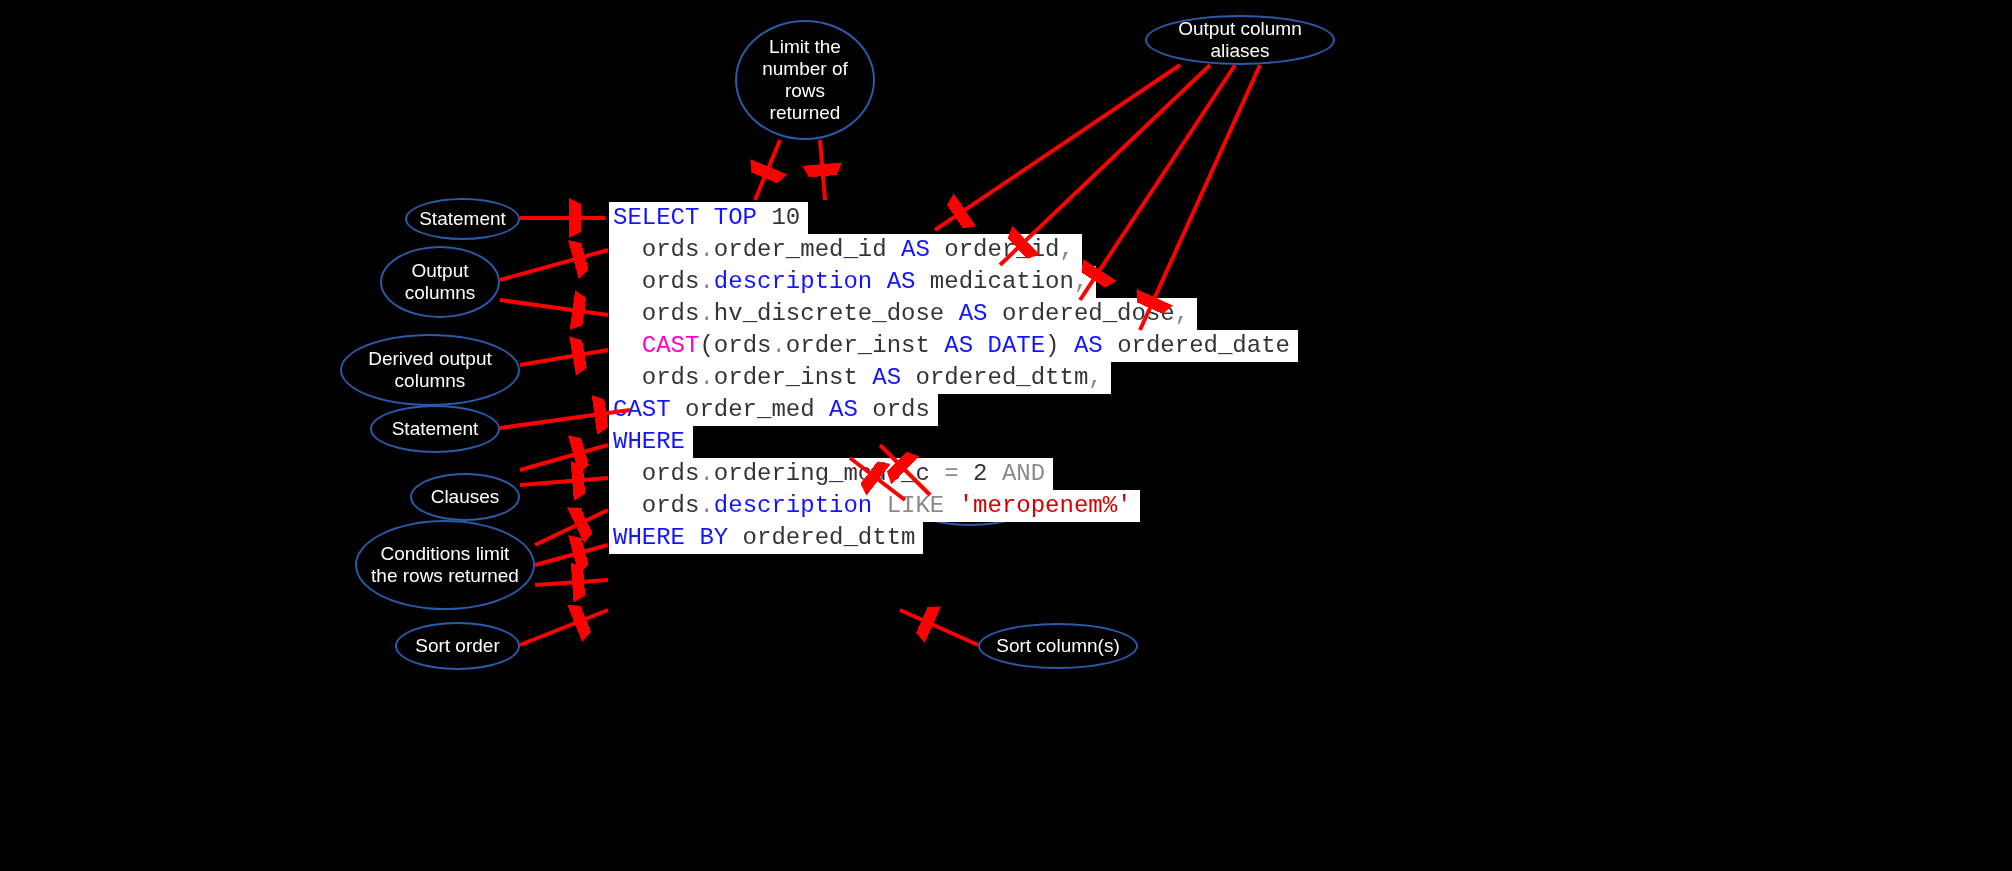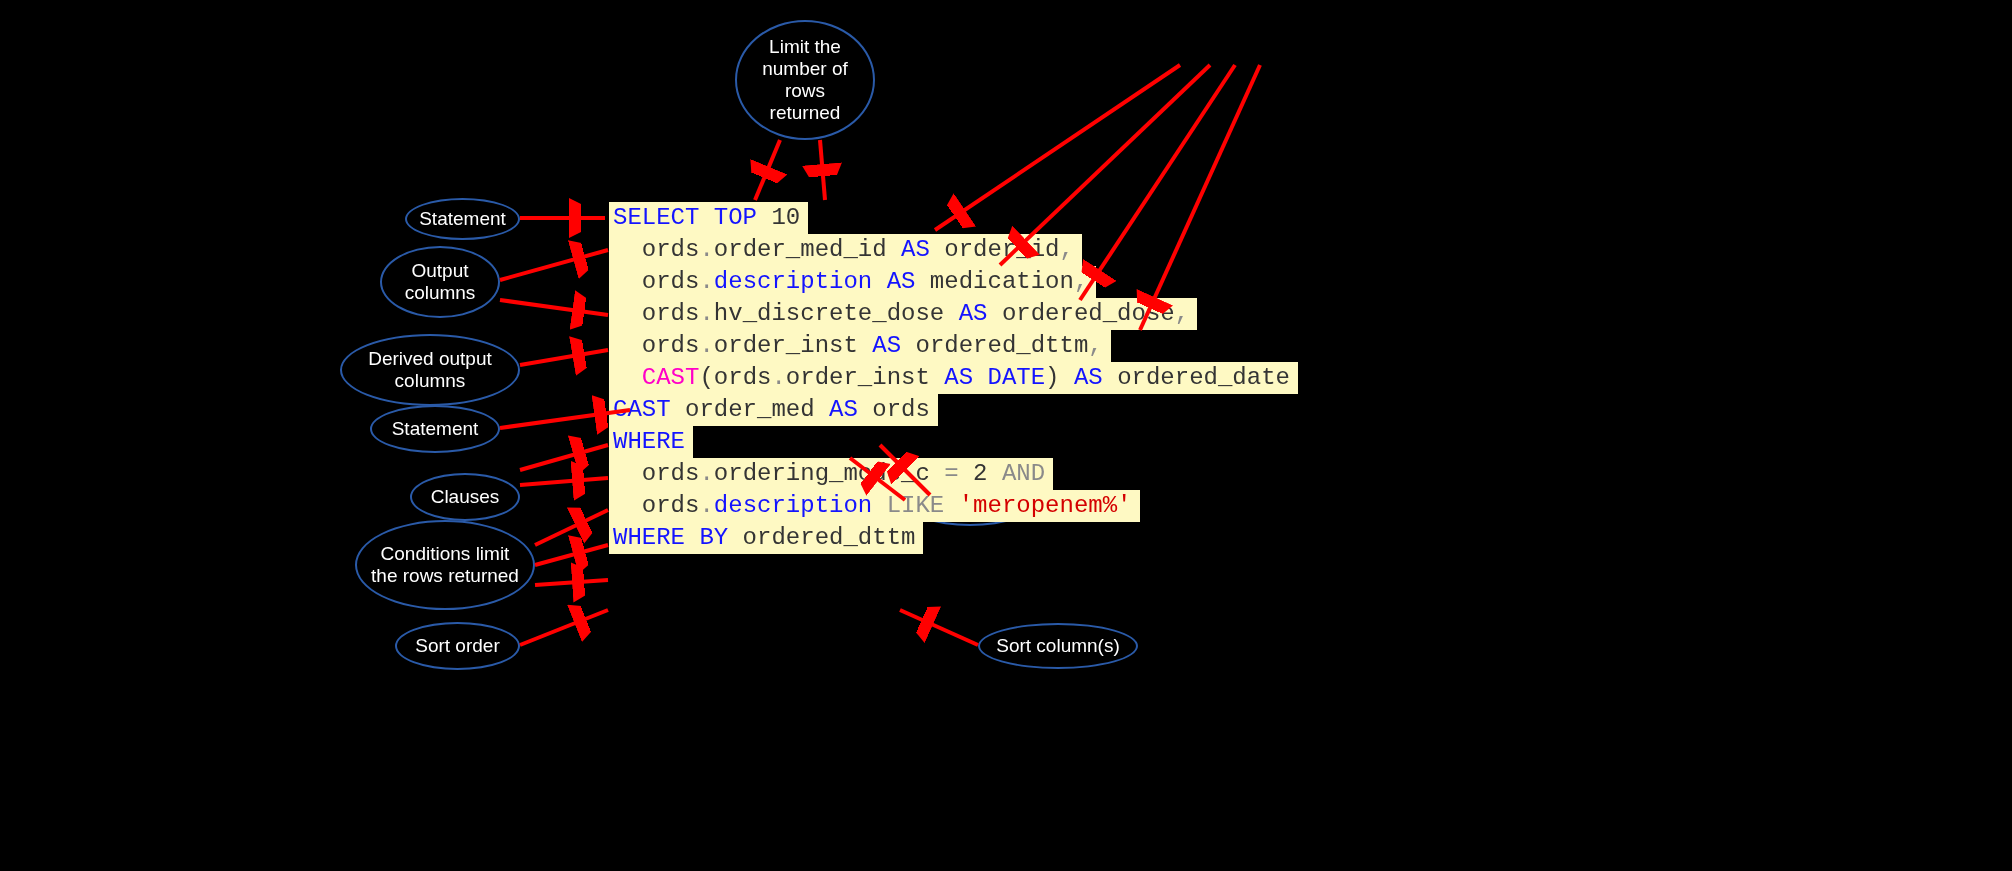--- a/index.html
+++ b/index.html
@@ -7,39 +7,42 @@
 
   
   .bubble{position:absolute;border:2px solid #2a5aa8;border-radius:50%;
           display:flex;align-items:center;justify-content:center;text-align:center;
           font-family:Arial,Helvetica,sans-serif;font-size:19px;line-height:1.15;color:#000;
           background:rgba(0,0,0,0);padding:4px 6px;box-sizing:border-box}
   .bubble.white-text{color:#fff}
 
   
   .code{position:absolute;left:609px;top:202px;font-size:24px}
-  .code .ln{white-space:pre;background:#fef9c3;color:#343434;display:inline-block;padding:0 8px 0 4px}
+  .code .ln{white-space:pre;background:#ffffff;color:#343434;display:inline-block;padding:0 8px 0 4px}
   .code .row{height:32px}
   .kw{color:#1414ff}       
   .fn{color:#ff00c8}       
   .str{color:#d40000}      
   .op{color:#8a8a8a}       
   .plain{color:#343434}
 
   svg.arrows{position:absolute;left:0;top:0;pointer-events:none}
   .arrow-line{stroke:#ff0000;stroke-width:4;fill:none}
   .arrow-head{fill:#ff0000}
 </style>
 </head>
 <body>
 
 <div class="wrap">
 
   <div class="bubble white-text" style="left:735px;top:20px;width:140px;height:120px">
       <span>Limit the<br>number of rows<br>returned</span>
+    </div>
+  <div class="bubble white-text" style="left:1145px;top:15px;width:190px;height:50px">
+      <span>Output column<br>aliases</span>
     </div>
   <div class="bubble white-text" style="left:405px;top:198px;width:115px;height:42px">
       <span>Statement</span>
     </div>
   <div class="bubble white-text" style="left:380px;top:246px;width:120px;height:72px">
       <span>Output<br>columns</span>
     </div>
   <div class="bubble white-text" style="left:340px;top:334px;width:180px;height:72px">
       <span>Derived output<br>columns</span>
     </div>
@@ -60,22 +63,22 @@
     </div>
   <div class="bubble white-text" style="left:978px;top:623px;width:160px;height:46px">
       <span>Sort column(s)</span>
     </div>
 
   <div class="code">
     <div class="row"><span class="ln"><span class="kw">SELECT TOP</span><span class="plain"> 10</span></span></div>
     <div class="row"><span class="ln"><span class="plain">  ords</span><span class="op">.</span><span class="plain">order_med_id </span><span class="kw">AS</span><span class="plain"> order_id</span><span class="op">,</span></span></div>
     <div class="row"><span class="ln"><span class="plain">  ords</span><span class="op">.</span><span class="kw">description </span><span class="kw">AS</span><span class="plain"> medication</span><span class="op">,</span></span></div>
     <div class="row"><span class="ln"><span class="plain">  ords</span><span class="op">.</span><span class="plain">hv_discrete_dose </span><span class="kw">AS</span><span class="plain"> ordered_dose</span><span class="op">,</span></span></div>
+    <div class="row"><span class="ln"><span class="fn">  CAST</span><span class="plain">(</span><span class="plain">ords</span><span class="op">.</span><span class="plain">order_inst </span><span class="kw">AS DATE</span><span class="plain">)</span><span class="plain"> </span><span class="kw">AS</span><span class="plain"> ordered_date</span></span></div>
     <div class="row"><span class="ln"><span class="plain">  ords</span><span class="op">.</span><span class="plain">order_inst </span><span class="kw">AS</span><span class="plain"> ordered_dttm</span><span class="op">,</span></span></div>
-    <div class="row"><span class="ln"><span class="fn">  CAST</span><span class="plain">(</span><span class="plain">ords</span><span class="op">.</span><span class="plain">order_inst </span><span class="kw">AS DATE</span><span class="plain">)</span><span class="plain"> </span><span class="kw">AS</span><span class="plain"> ordered_date</span></span></div>
     <div class="row"><span class="ln"><span class="kw">CAST</span><span class="plain"> order_med </span><span class="kw">AS</span><span class="plain"> ords</span></span></div>
     <div class="row"><span class="ln"><span class="kw">WHERE</span></span></div>
     <div class="row"><span class="ln"><span class="plain">  ords</span><span class="op">.</span><span class="plain">ordering_mode_c </span><span class="op">=</span><span class="plain"> 2 </span><span class="op">AND</span></span></div>
     <div class="row"><span class="ln"><span class="plain">  ords</span><span class="op">.</span><span class="kw">description </span><span class="op">LIKE </span><span class="str">'meropenem%'</span></span></div>
     <div class="row"><span class="ln"><span class="kw">WHERE BY</span><span class="plain"> ordered_dttm</span></span></div>
   </div>
 
   <svg class="arrows" width="2012" height="871">
     <defs>
       <marker id="ah" mark-width="12" markerHeight="12" refX="9" refY="5" orient="auto">

